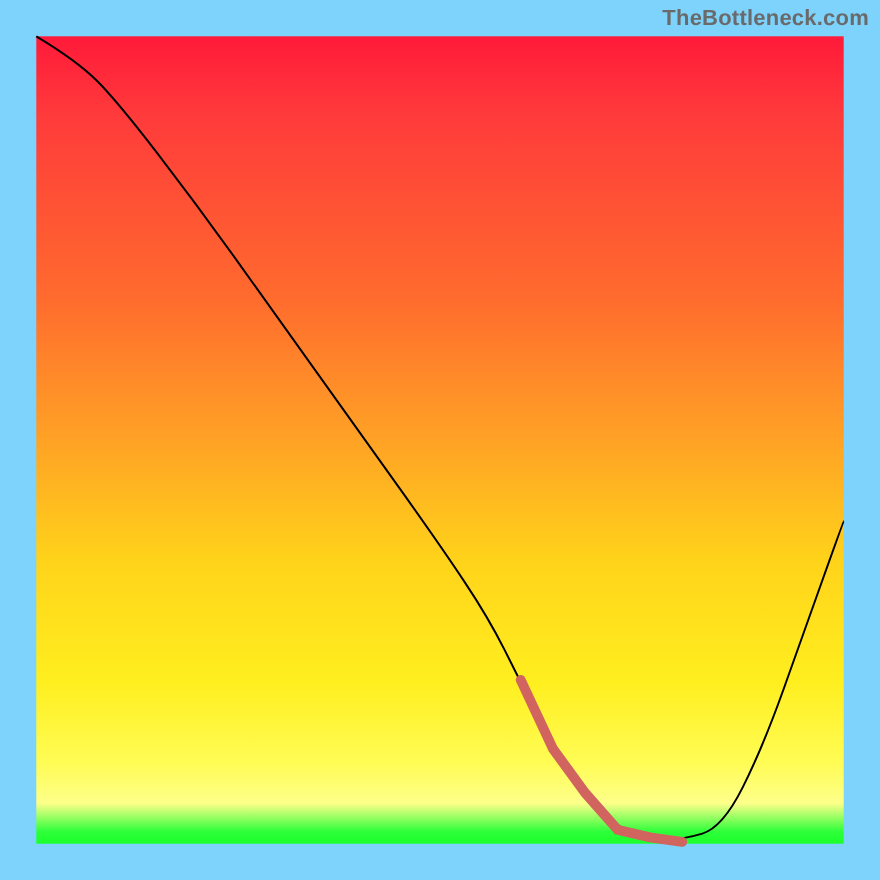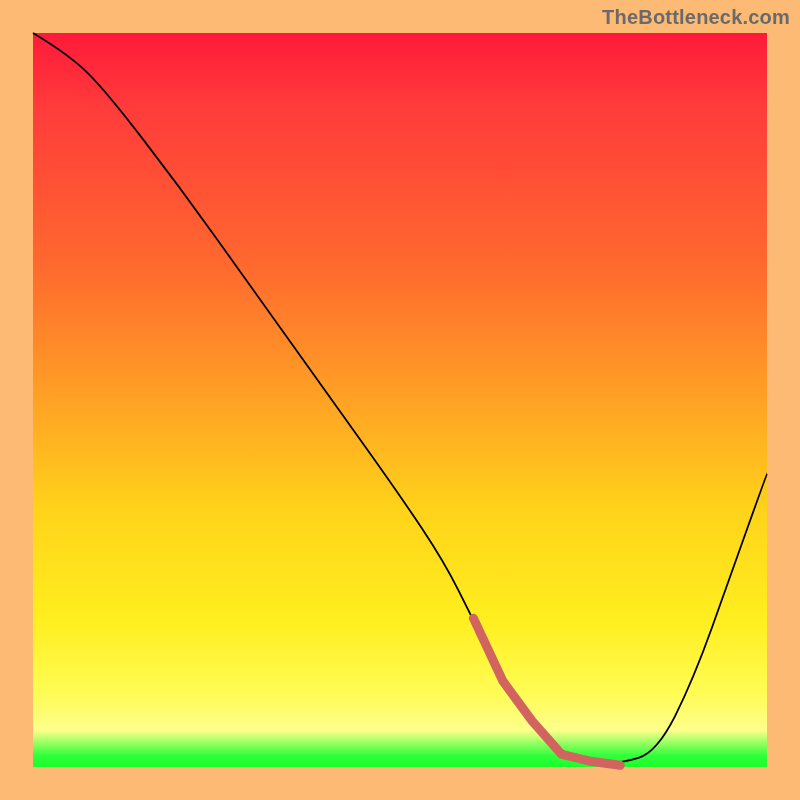--- a/index.html
+++ b/index.html
@@ -9,21 +9,21 @@
     height: 800px;
     background: #000;
     overflow: hidden;
   }
   .frame {
     position: absolute;
     left: 0;
     top: 0;
     width: 800px;
     height: 800px;
-    background: #fdba74;
+    background: #7dd3fc;
   }
   .plot {
     position: absolute;
     left: 33px;
     top: 33px;
     width: 734px;
     height: 734px;
     
     background: linear-gradient(
       to bottom,

